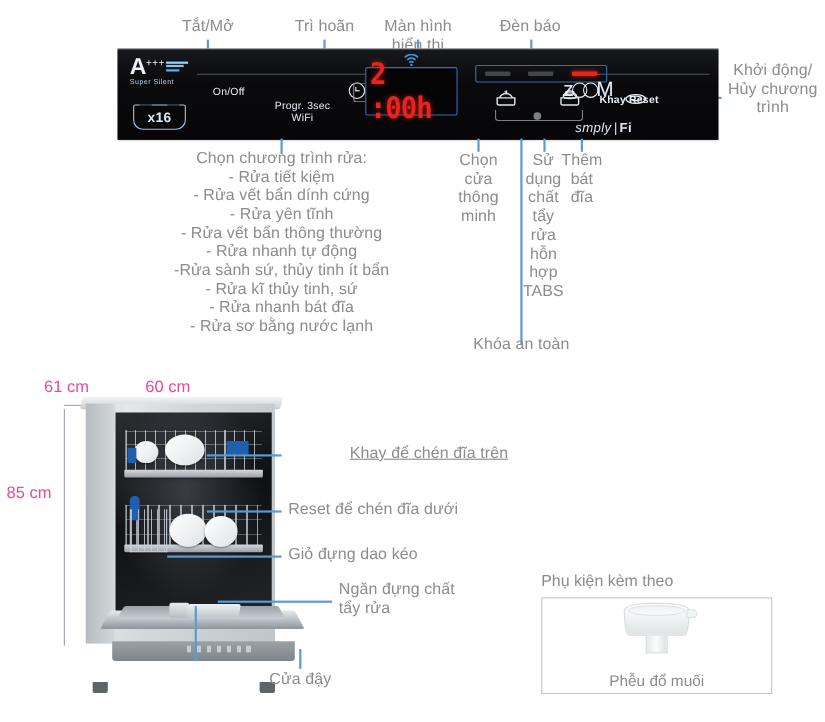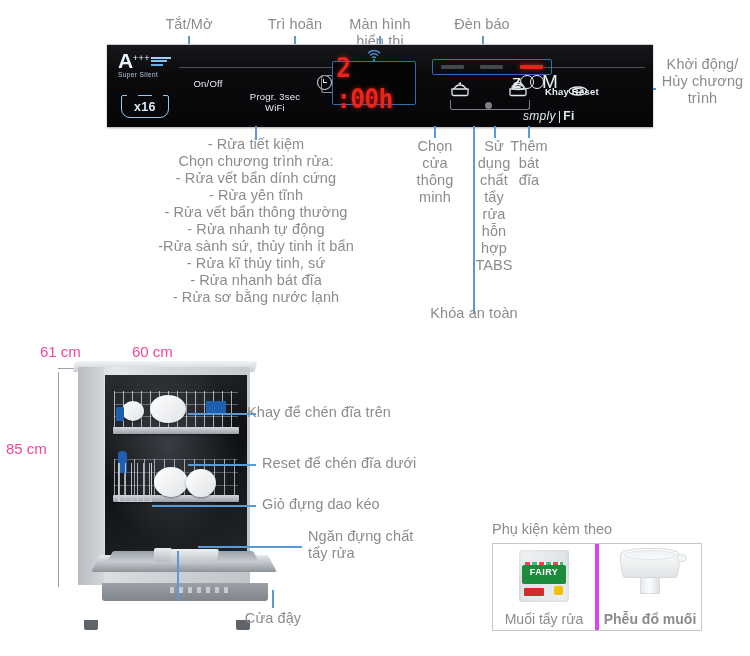--- a/index.html
+++ b/index.html
@@ -464,22 +464,22 @@
     <div class="startreset abs btn-txt" style="text-align:left;">Khay
 Reset</div>
 
     <div class="simplyfi abs">
       <span>smply</span><span style="margin:0 2px;">|</span><b>Fi</b>
     </div>
   </div>
 
   <div class="abs lead-v" style="left:255px; top:126px; height:14px;"></div>
   <div class="abs" style="left:106px; top:136px; width:300px; text-align:center;">
+    <div class="lbl">Chọn chương trình rửa:</div>
     <div class="lbl">- Rửa tiết kiệm</div>
-    <div class="lbl">Chọn chương trình rửa:</div>
     <div class="lbl">- Rửa vết bẩn dính cứng</div>
     <div class="lbl">- Rửa yên tĩnh</div>
     <div class="lbl">- Rửa vết bẩn thông thường</div>
     <div class="lbl">- Rửa nhanh tự động</div>
     <div class="lbl">-Rửa sành sứ, thủy tinh ít bẩn</div>
     <div class="lbl">- Rửa kĩ thủy tinh, sứ</div>
     <div class="lbl">- Rửa nhanh bát đĩa</div>
     <div class="lbl">- Rửa sơ bằng nước lạnh</div>
   </div>
 
@@ -541,53 +541,40 @@
     <div class="abs door-inner"></div>
     <div class="abs rinse-cap"></div>
     <div class="abs detergent"></div>
     <div class="abs door-front"></div>
     <div class="abs door-btns"></div>
     <div class="foot" style="left:26px;"></div>
     <div class="foot" style="left:178px;"></div>
   </div>
 
   <div class="abs lead-h" style="left:188px; top:413px; width:68px;"></div>
-  <div class="abs lbl" style="left:247px; top:404px; width:200px; text-align:left;">Khay để chén đĩa trên</div>
+  <div class="abs lbl" style="left:262px; top:404px; width:200px; text-align:right;text-decoration:underline;">Khay để chén đĩa trên</div>
 
   <div class="abs lead-h" style="left:188px; top:464px; width:68px;"></div>
   <div class="abs lbl" style="left:262px; top:455px; width:200px; text-align:left;">Reset để chén đĩa dưới</div>
 
   <div class="abs lead-h" style="left:152px; top:505px; width:104px;"></div>
   <div class="abs lbl" style="left:262px; top:496px; width:200px; text-align:left;">Giỏ đựng dao kéo</div>
 
   <div class="abs lead-h" style="left:198px; top:546px; width:104px;"></div>
   <div class="abs lbl" style="left:308px; top:528px; width:140px; text-align:left;">Ngăn đựng chất
 tẩy rửa</div>
 
   <div class="abs lead-v" style="left:177px; top:551px; height:50px;"></div>
 
   <div class="abs lead-v" style="left:272px; top:590px; height:18px;"></div>
   <div class="abs lbl" style="left:238px; top:610px; width:70px;">Cửa đậy</div>
 
   <div class="abs acc-title">Phụ kiện kèm theo</div>
   <div id="acc" class="abs">
     <div class="acc-box">
-      <div class="acc-cell">
-        <div class="acc-art">
-          <div class="pack">
-            <div class="tabs-row"></div>
-            <div class="green">
-              <div class="fairy">FAIRY</div>
-            </div>
-            <div class="red"></div>
-            <div class="yel"></div>
-          </div>
-        </div>
-        <div class="acc-cap">Muối tẩy rửa</div>
-      </div>
       <div class="acc-cell">
         <div class="acc-art">
           <div class="funnel">
             <div class="cone">
               <div class="rimhole"></div>
               <div class="tab"></div>
             </div>
             <div class="stem"></div>
           </div>
         </div>

